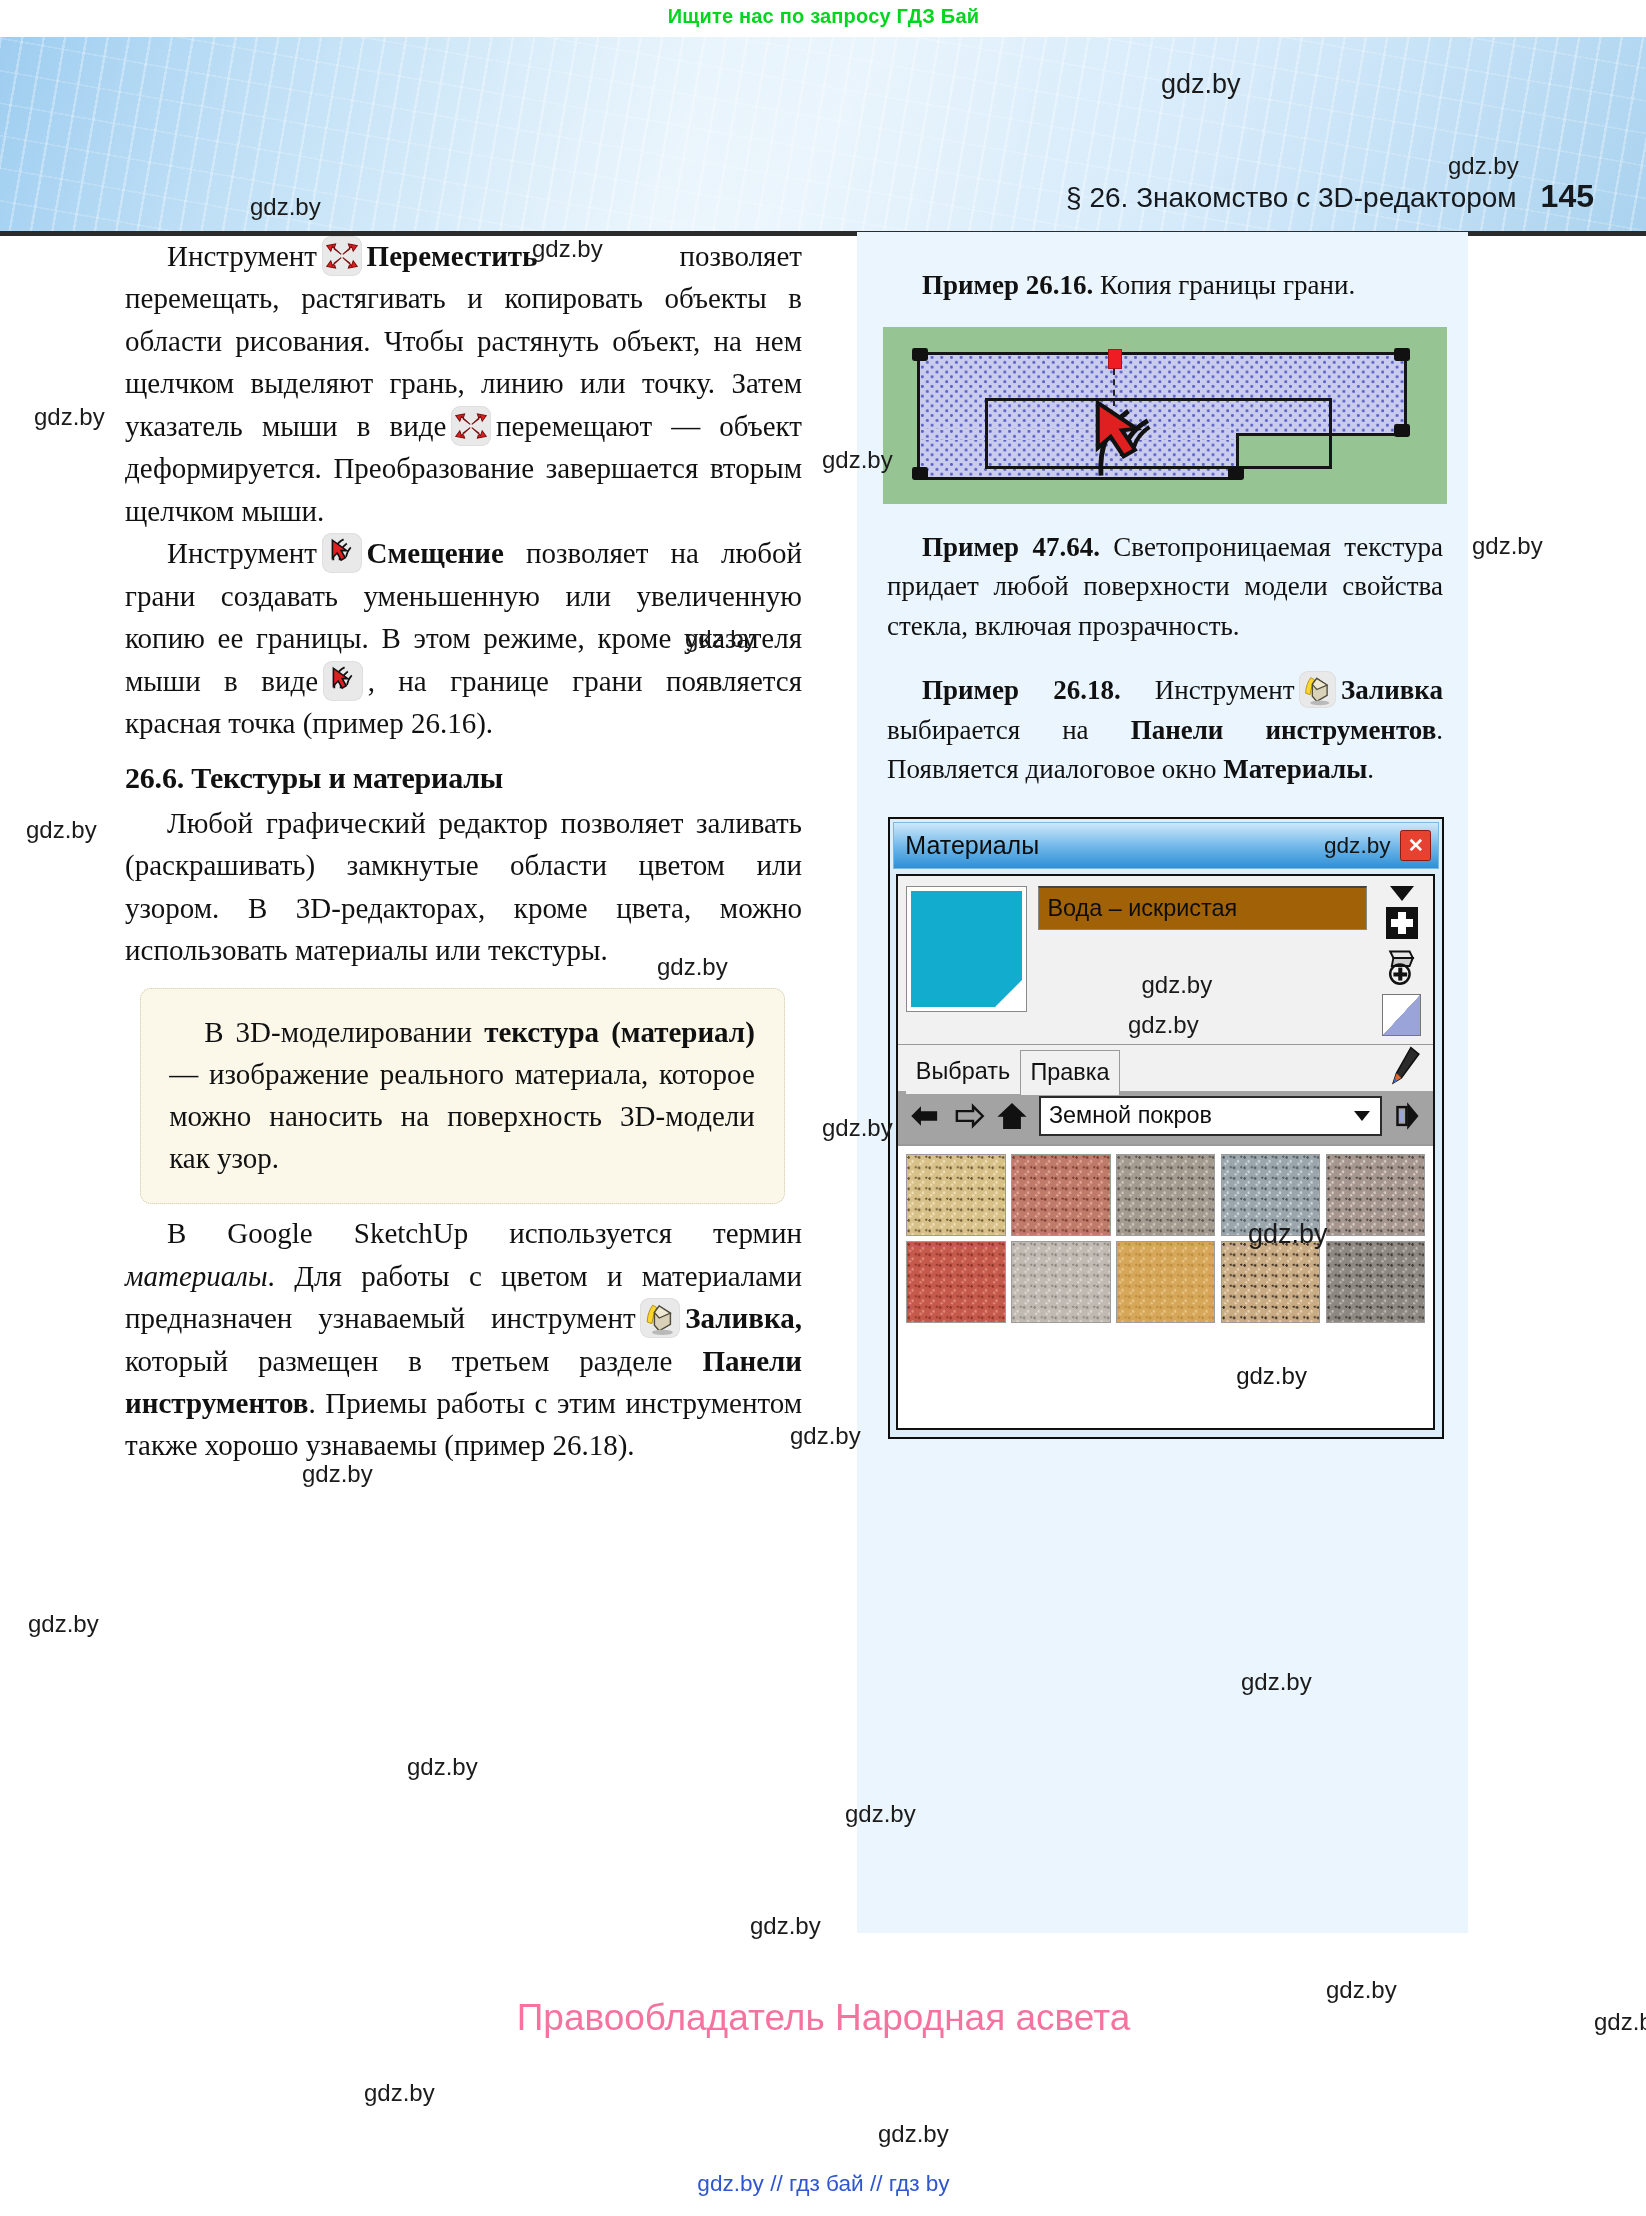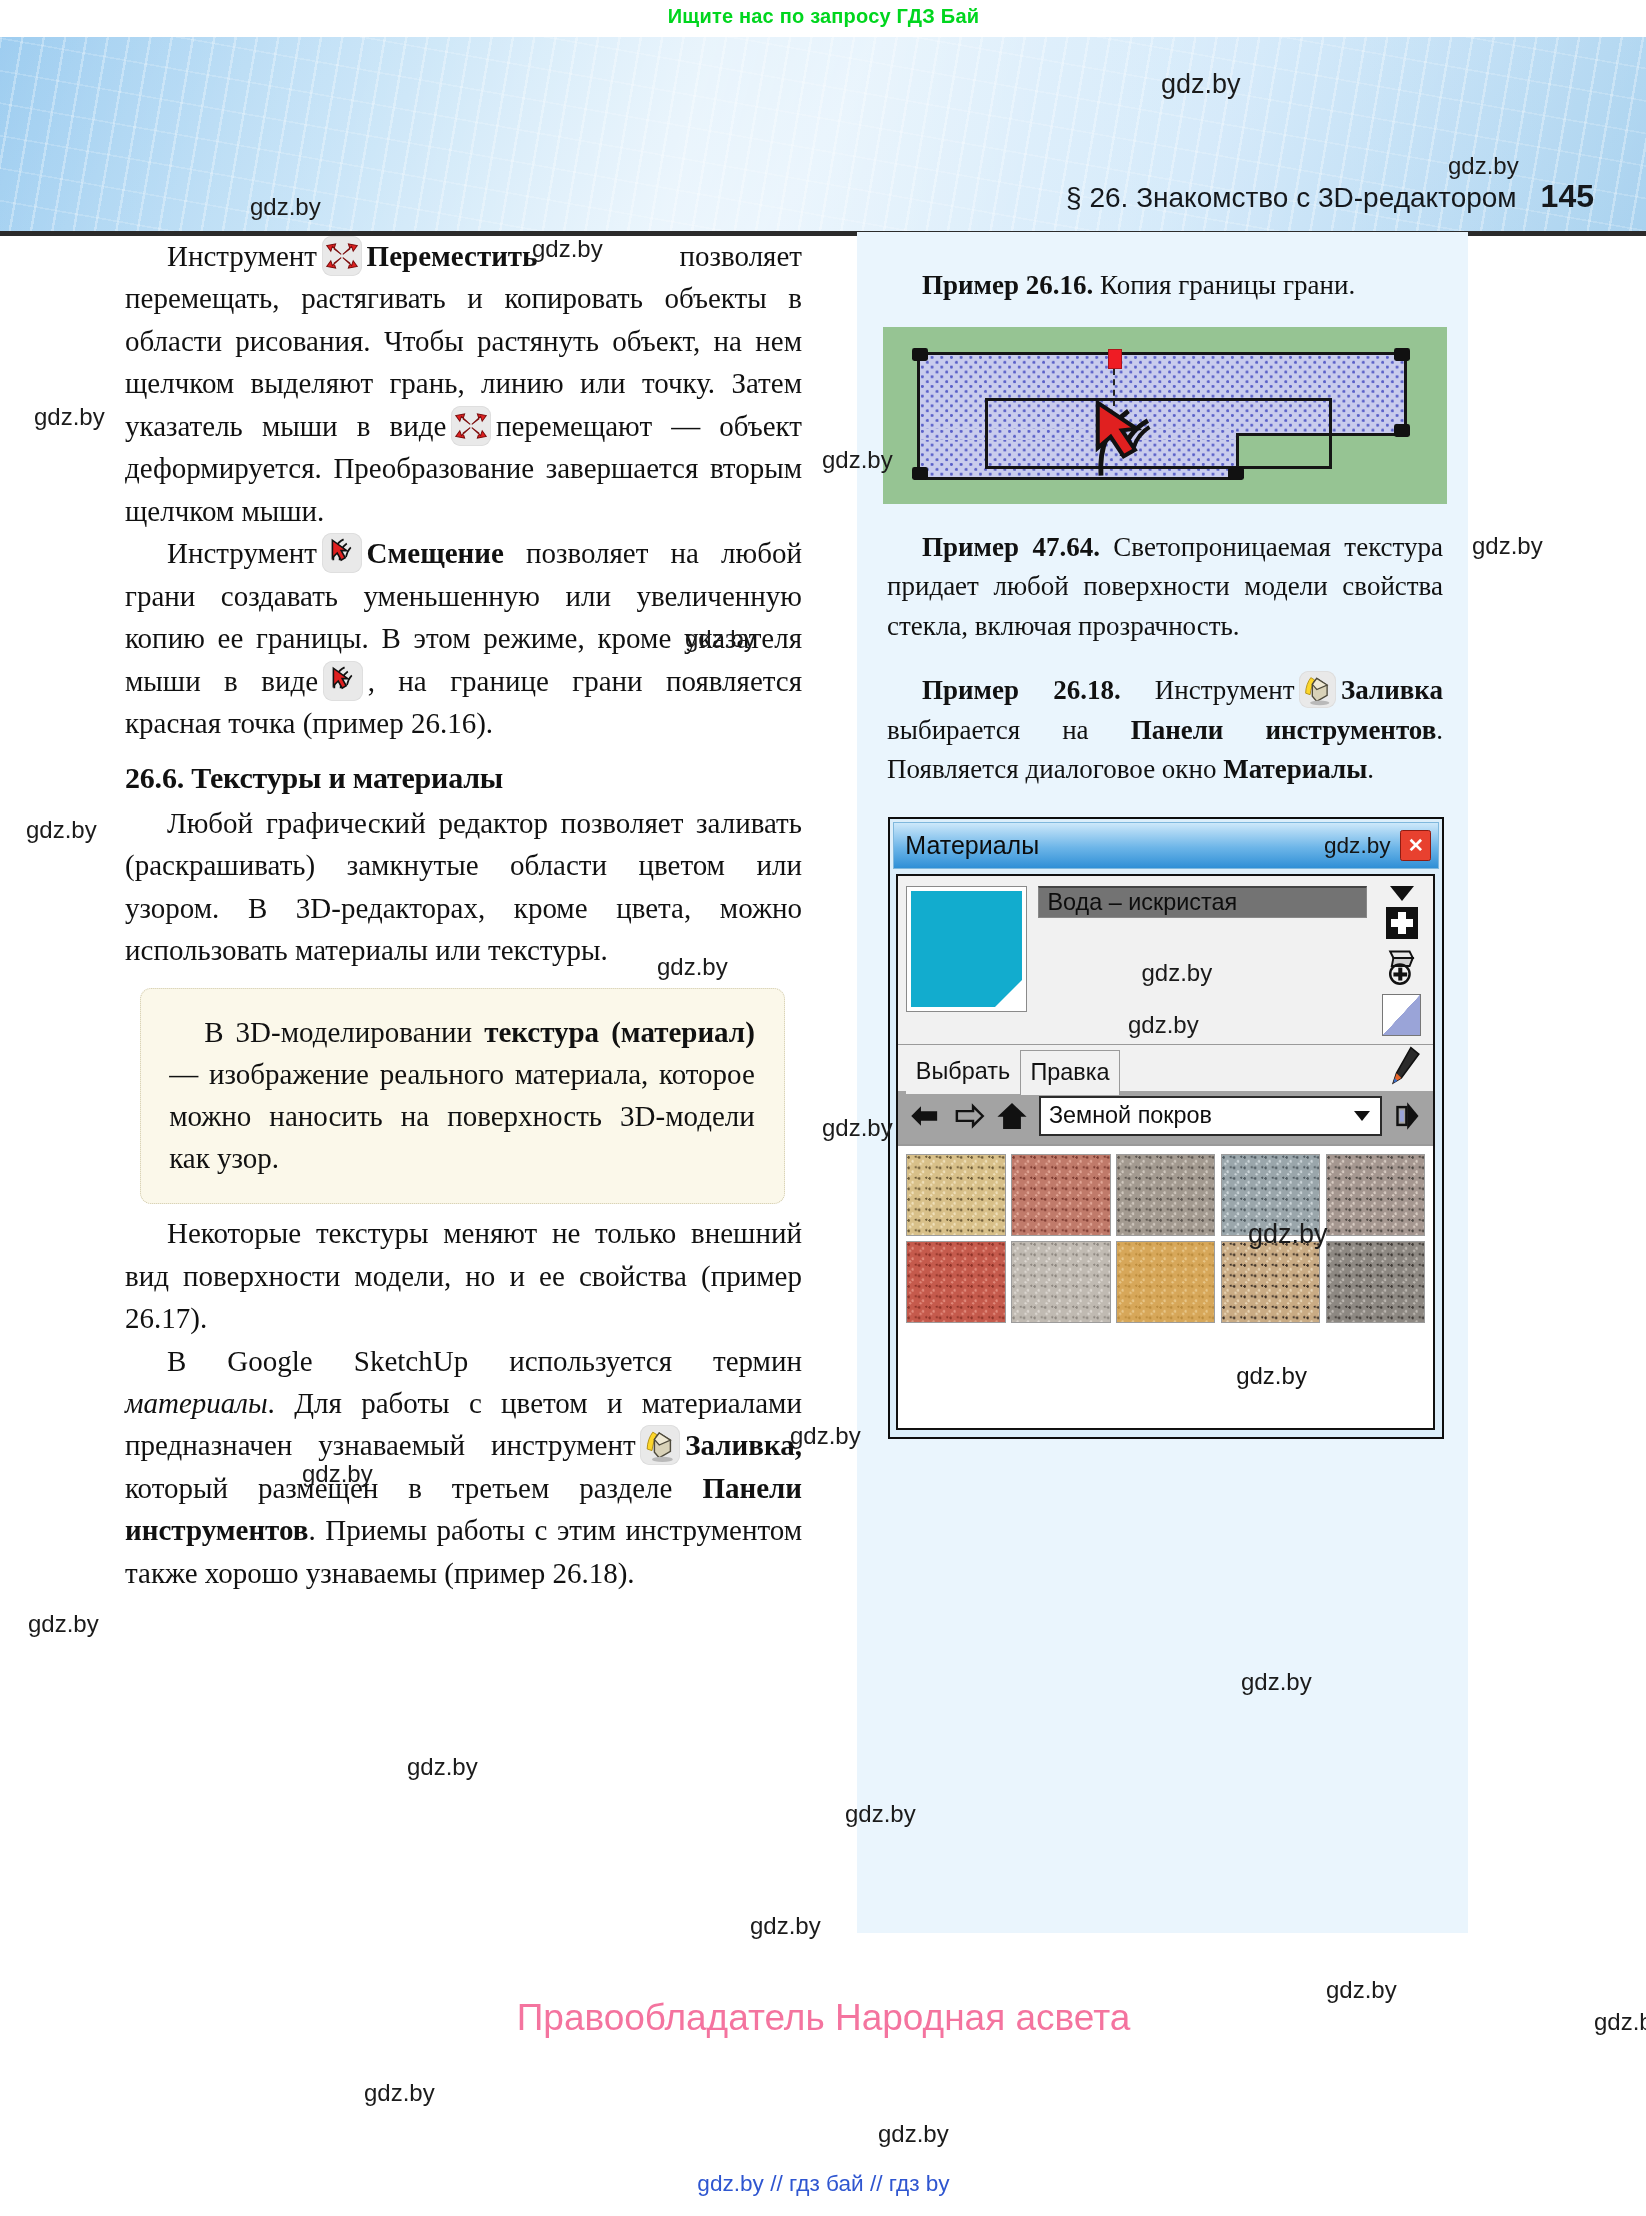--- a/index.html
+++ b/index.html
@@ -149,21 +149,21 @@
   }
   #dlg-swatch{
     width:100%;height:100%;position:relative;overflow:hidden;
   }
   #dlg-swatch-corner{
     position:absolute;right:0;bottom:0;width:0;height:0;
     border-left:27px solid transparent;border-bottom:27px solid #ffffff;
   }
   #dlg-name-col{flex:1;display:flex;flex-direction:column;}
   #dlg-name-field{
-    height:32px;background:#737373;border:1.6px solid #888;border-top:2.4px solid #444;
+    height:44px;background:#a16207;border:1.6px solid #888;border-top:2.4px solid #444;
     display:flex;align-items:center;padding-left:8px;box-sizing:border-box;
     font-family:"Liberation Sans", sans-serif;font-size:23.4px;color:#0d0d0d;
   }
   #dlg-name-blank{flex:1;background:#f1f1f1;position:relative;}
   #dlg-wm2{
     position:absolute;left:103px;top:37px;font-family:"Liberation Sans", sans-serif;
     font-size:24px;color:#1a1a1a;
   }
   #dlg-right-icons{width:47px;display:flex;flex-direction:column;align-items:center;gap:6.4px;}
   #dlg-tri{width:0;height:0;border-left:12px solid transparent;border-right:12px solid transparent;border-top:15.3px solid #111;}
@@ -293,21 +293,20 @@
     <h3 class="sec-head">26.6. Текстуры и материалы</h3>
 
     <p>Любой графический редактор позволяет заливать (раскрашивать) замкнутые области цветом или узором. В 3D-редакторах, кроме цвета, можно использовать материалы или текстуры.</p>
 
     <div id="definition-box">
       <p>
         <span>В 3D-моделировании </span><span class="bold">текстура (материал)</span><span> — изображение реального материала, которое можно наносить на поверхность 3D-модели как узор.</span>
       </p>
     </div>
 
-    <p>Некоторые текстуры меняют не только внешний вид поверхности модели, но и ее свойства (пример 26.17).</p>
 
     <p>
       <span>В Google SketchUp используется термин </span><span class="ital">материалы</span><span>. Для работы с цветом и материалами предназначен узнаваемый инструмент</span><span class="icon-box">
         <svg viewBox="0 0 50 50">
           <path d="M9 30 C9 22, 12 14, 16 9 L21 12 C18 18, 16 24, 15 32 Z" fill="#fcd62b" stroke="#b28f12" stroke-width="1.2"></path>
           <path d="M24 10 L38 19 L38 33 L24 41 L18 34 L18 18 Z" fill="#d9d2b8" stroke="#4e4a3c" stroke-width="1.8"></path>
           <path d="M24 10 L38 19 L24 25 L18 18 Z" fill="#efe9d4" stroke="#4e4a3c" stroke-width="1.6"></path>
           <ellipse cx="28" cy="43" rx="13" ry="3.2" fill="#b9b9b9"></ellipse>
         </svg>
       </span><span class="bold">Заливка,</span><span> который размещен в третьем разделе </span><span class="bold">Панели инструментов</span><span>. Приемы работы с этим инструментом также хорошо узнаваемы (пример 26.18).</span>

